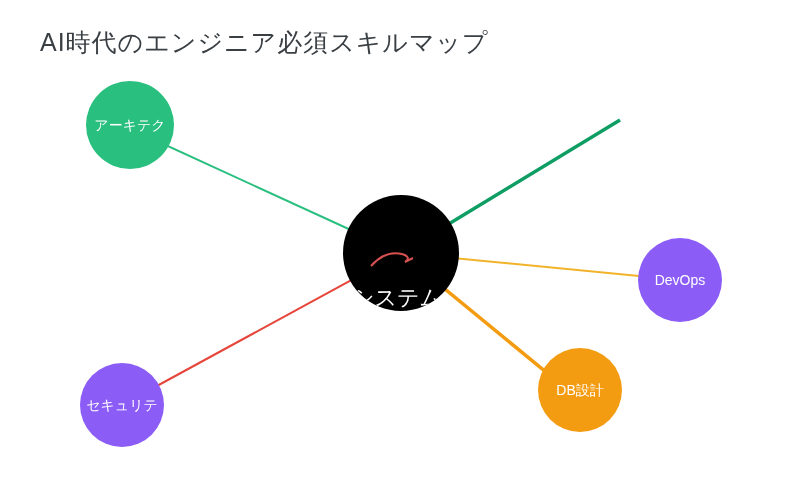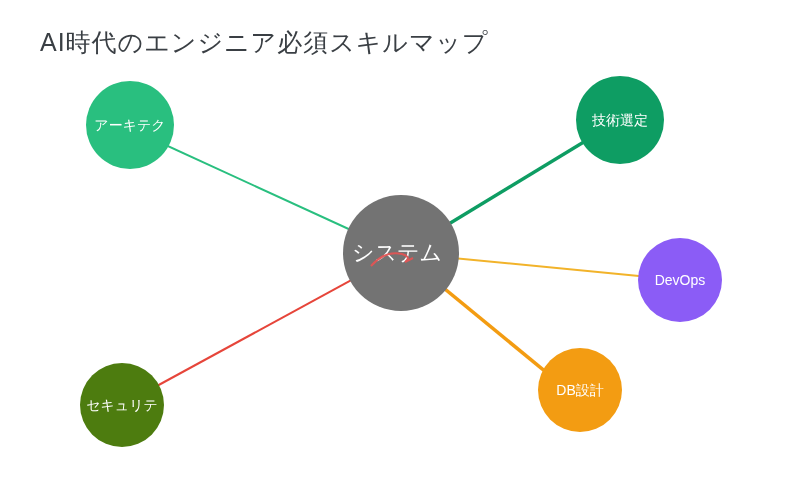--- a/index.html
+++ b/index.html
@@ -84,37 +84,34 @@
     <line x1="401" y1="253" x2="620" y2="120" stroke-width="3.5" stroke="#0e9d63"></line>
     <line x1="401" y1="253" x2="680" y2="280" stroke-width="2" stroke="#f2b32a"></line>
     <line x1="401" y1="253" x2="580" y2="400" stroke-width="3.5" stroke="#f39c12"></line>
     <line x1="401" y1="253" x2="122" y2="405" stroke-width="2" stroke="#e6453a"></line>
   </svg>
 
   <div class="node node-architecture" style="background: rgb(41, 191, 127);">
     <span class="lbl">アーキテク</span>
   </div>
 
-  <div class="node node-techselect" style="background: rgb(14, 157, 99);">
-    <span class="lbl">技術選定</span>
-  </div>
 
   <div class="node node-devops" style="background: #8b5cf6;">
     <span class="lbl">DevOps</span>
   </div>
 
   <div class="node node-dbdesign" style="background: rgb(243, 156, 18);">
     <span class="lbl">DB設計</span>
   </div>
 
-  <div class="node node-security" style="background: #4d7c0f;">
+  <div class="node node-security" style="background: #8b5cf6;">
     <span class="lbl">セキュリテ</span>
   </div>
 
-  <div class="node node-center" style="background: #737373;">
+  <div class="node node-center" style="background: #000000; align-items: flex-end;">
     <span class="lbl">
       <span>システム</span><br>
     </span>
   </div>
 
   <svg class="layer overlay" viewBox="0 0 800 500">
     <path d="M 371 266 Q 385 250 402 254 Q 412 257 405 262 L 413 258" fill="none" stroke-width="2" opacity="0.95" stroke="#e05454"></path>
   </svg>
 
 </div>

